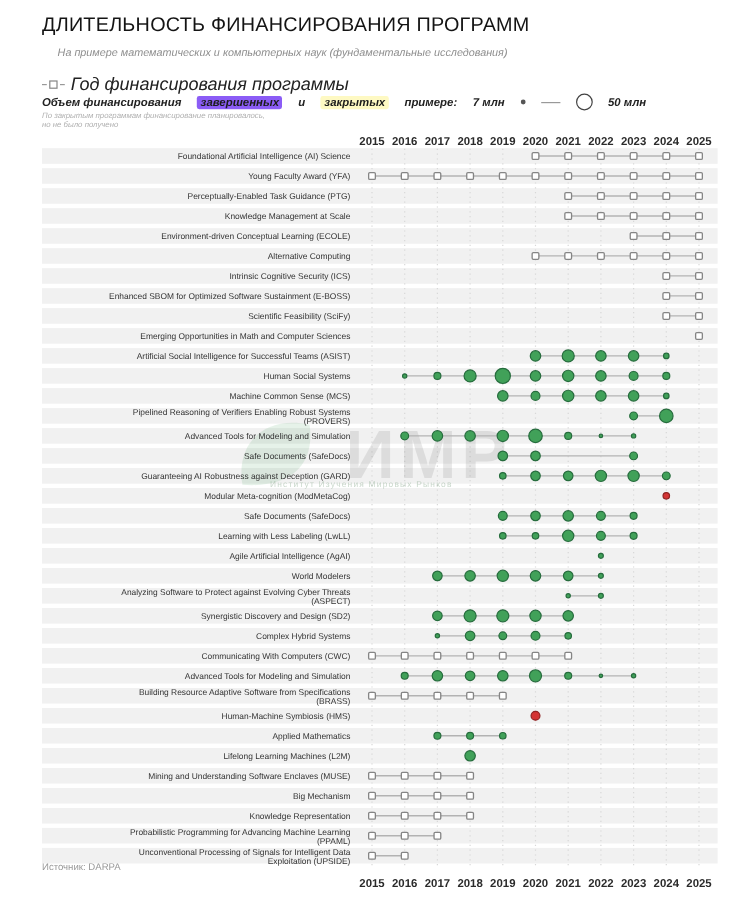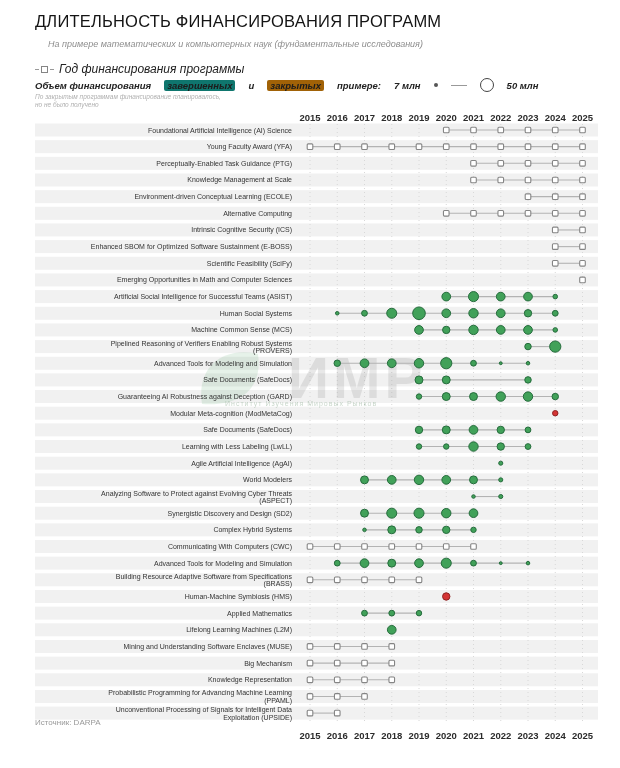--- a/index.html
+++ b/index.html
@@ -1,21 +1,21 @@
 <!DOCTYPE html>
 <html><head>
 <meta charset="utf-8">
 <style>
   html,body{margin:0;padding:0;background:#fff;}
   body{width:620px;height:768px;position:relative;overflow:hidden;
        font-family:"Liberation Sans",sans-serif;color:#222;}
   .abs{position:absolute;}
   .title{top:12px;left:35px;font-size:16.5px;font-weight:400;letter-spacing:.2px;color:#141414;}
   .subtitle{top:39px;left:48px;font-size:9px;font-style:italic;color:#8e8e8e;}
-  .legend1{top:62px;left:35px;font-size:12px;font-style:italic;color:#222;
+  .legend1{top:62px;left:35px;font-size:15px;font-style:italic;color:#222;
            display:flex;align-items:center;gap:2px;}
   .lline{width:4px;height:1px;background:#999;display:inline-block;}
   .lsq{width:5px;height:5px;border:1px solid #858585;background:#fff;display:inline-block;}
   .legend1 .txt{margin-left:3px;}
   .legend2{top:78px;left:35px;font-size:9.5px;font-style:italic;color:#222;
            display:flex;align-items:center;gap:13px;white-space:nowrap;font-weight:bold;}
   .chip{padding:0 3px;border-radius:2px;color:#1c1c1c;}
   .dot{width:4px;height:4px;background:#555;border-radius:50%;display:inline-block;}
   .sline{width:16px;height:1px;background:#999;display:inline-block;}
   .scircle{width:12px;height:12px;border:1.3px solid #444;border-radius:50%;background:#fff;display:inline-block;}
@@ -31,23 +31,23 @@
 
 <div class="abs legend1">
   <span class="lline"></span>
     <span class="lsq"></span>
     <span class="lline"></span>
   <span class="txt">Год финансирования программы</span>
 </div>
 
 <div class="abs legend2">
   <span>Объем финансирования</span>
-  <span class="chip" id="chip-completed" style="background: #0f766e; text-align: center;">завершенных</span>
+  <span class="chip" id="chip-completed" style="background: #8b5cf6; text-align: center;">завершенных</span>
   <span>и</span>
-  <span class="chip" id="chip-closed" style="background: #a16207;">закрытых</span>
+  <span class="chip" id="chip-closed" style="background: #fef9c3;">закрытых</span>
   <span>примере:</span>
   <span>7 млн</span>
   <span class="dot"></span>
     <span class="sline"></span>
     <span class="scircle"></span>
   <span>50 млн</span>
 </div>
 
 <div class="abs note">
   <div>По закрытым программам финансирование планировалось,</div>

